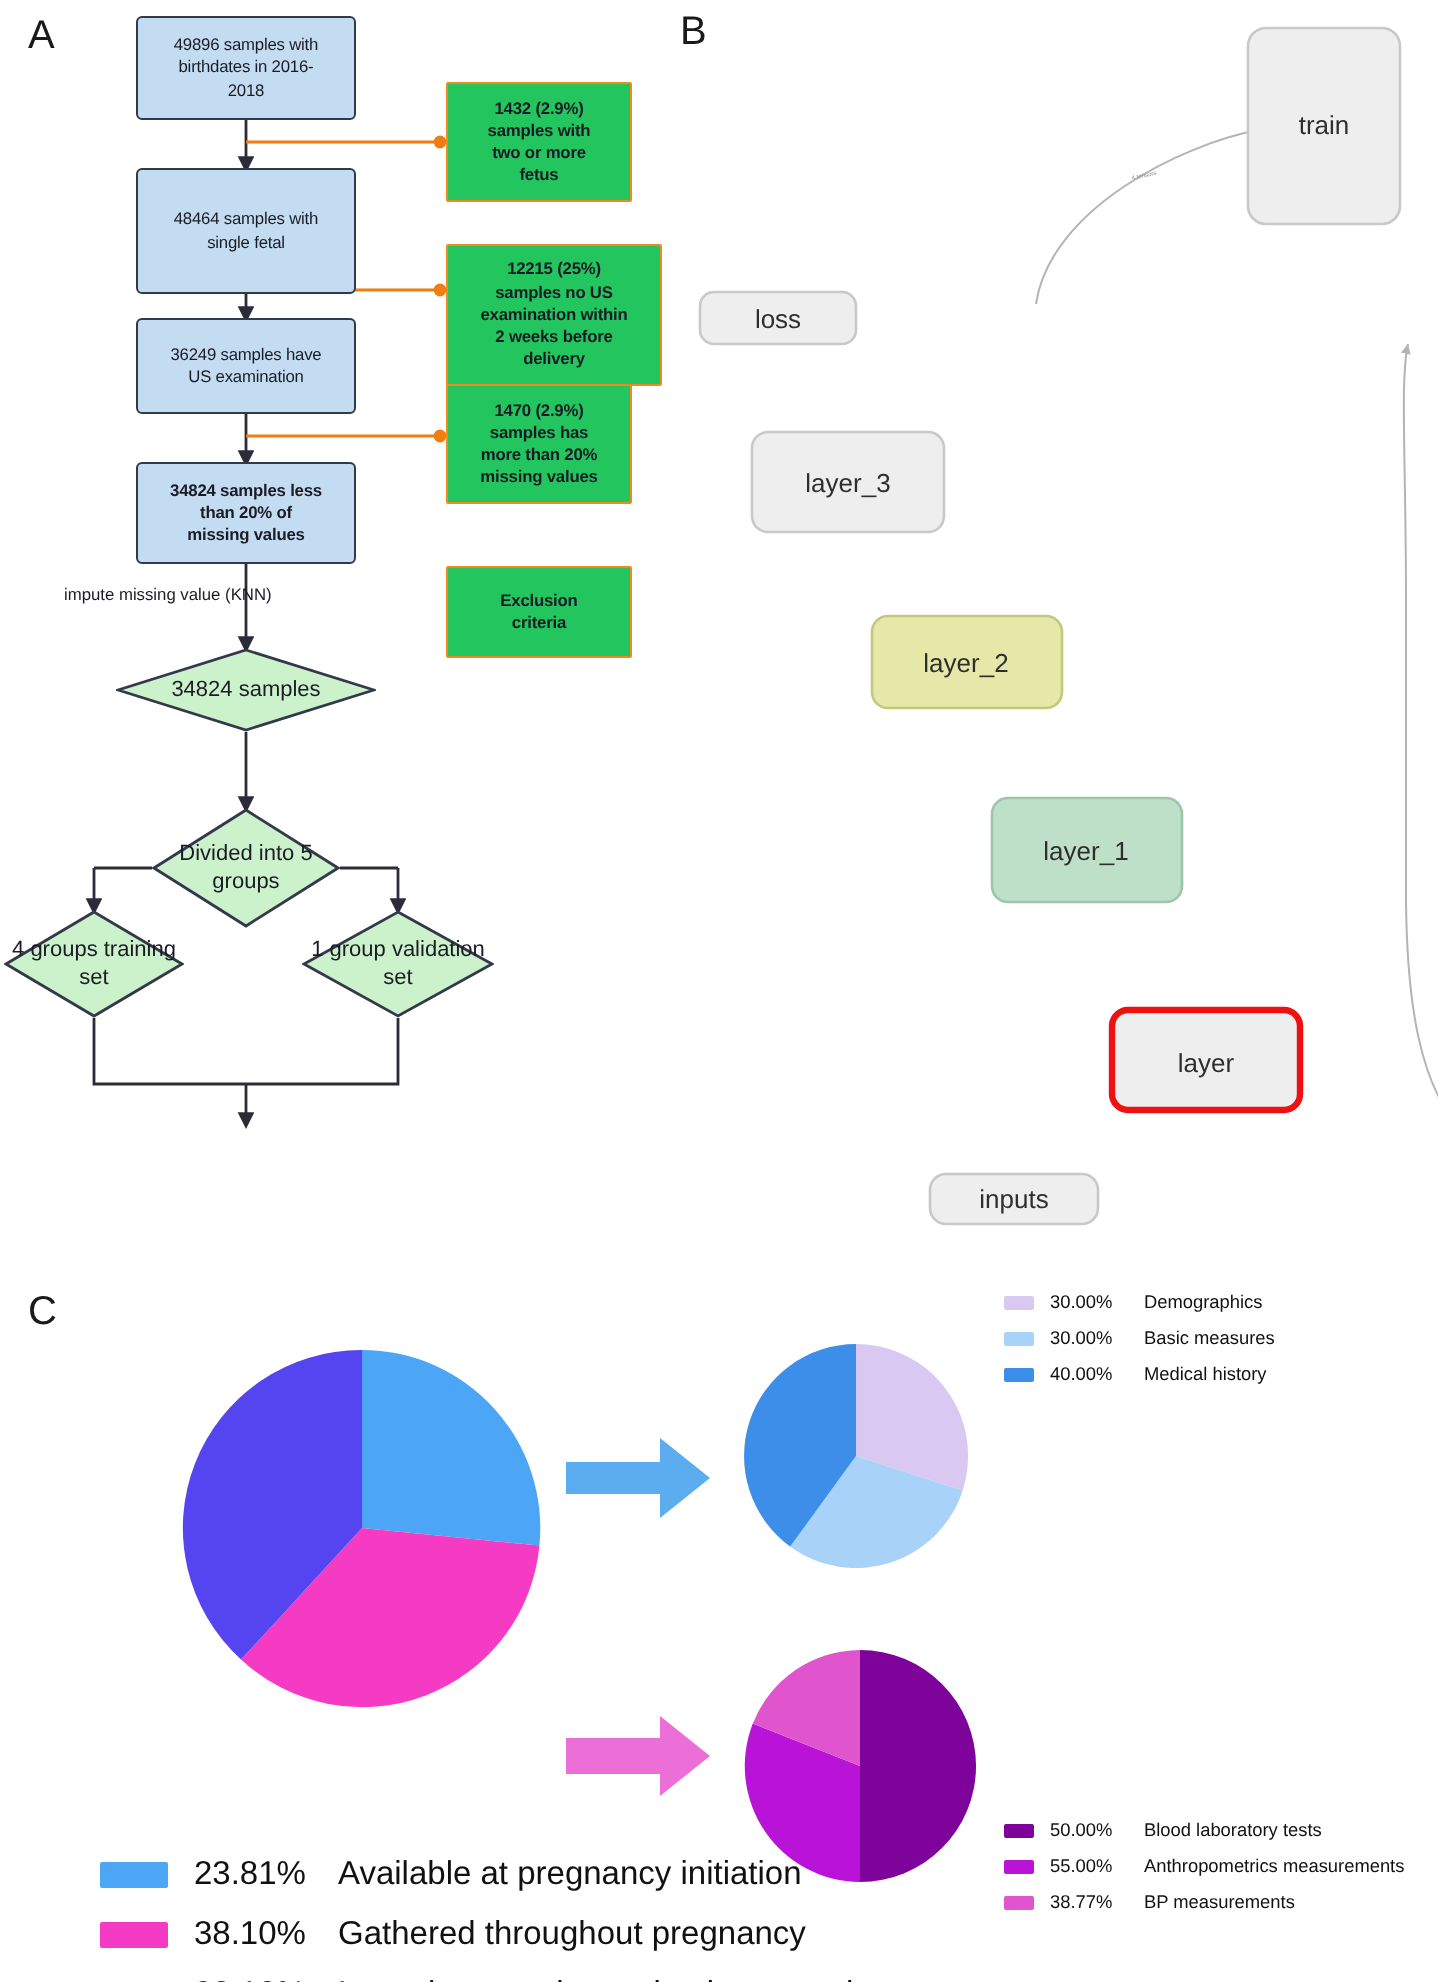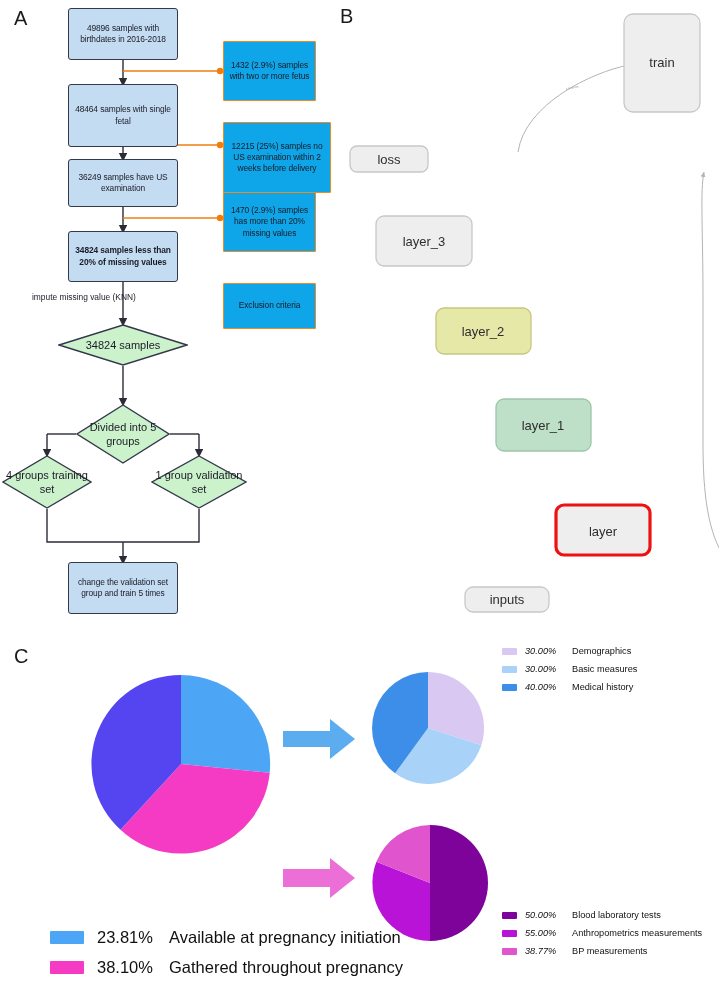--- a/index.html
+++ b/index.html
@@ -32,32 +32,33 @@
   .flow-box {
     position: absolute;
     box-sizing: border-box;
     display: flex;
     align-items: center;
     justify-content: center;
     text-align: center;
     font-size: 8.4px;
     line-height: 1.34;
     color: #1b1b26;
-    padding: 2px 4px;
+    padding: 2px 16px;
     letter-spacing: -0.1px;
   }
   .box-blue {
     background: #c3dcf2;
     border: 1.3px solid #33384a;
     border-radius: 3px;
   }
   .box-orange {
-    background: #0ea5e9;
+    background: #22c55e;
     border: 1.6px solid #f08a1e;
     border-radius: 1px;
+    font-weight: bold;
   }
   .diamond-wrap { position: absolute; }
   .diamond-wrap > svg { position: absolute; left: 0; top: 0; }
   .diamond-label {
     position: absolute;
     inset: 0;
     display: flex;
     align-items: center;
     justify-content: center;
     text-align: center;
@@ -112,21 +113,21 @@
   #legend-main .legend-row { height: 30px; margin-left: 20px; }
   #legend-main .legend-swatch { width: 34px; height: 13px; margin-right: 13px; }
   #legend-main .legend-pct { font-size: 16.5px; color: #111; width: 72px; }
   #legend-main .legend-text { font-size: 16.5px; color: #111; }
 
   
   #legend-top { left: 502px; top: 6px; }
   #legend-bot { left: 502px; top: 270px; }
   .legend-small .legend-row { height: 18px; }
   .legend-small .legend-swatch { width: 15px; height: 7px; margin-right: 8px; }
-  .legend-small .legend-pct { font-size: 9.2px; color: #111; width: 47px; font-style: italic; }
+  .legend-small .legend-pct { font-size: 9.2px; color: #111; width: 47px; }
   .legend-small .legend-text { font-size: 9.2px; color: #111; }
 </style>
 </head>
 <body>
 
 <div class="figure">
 
   <div id="panel-a">
     <div class="panel-letter" id="letter-a">A</div>
 
@@ -161,21 +162,20 @@
         <circle cx="220" cy="71" r="3.2"></circle>
         <circle cx="220" cy="145" r="3.2"></circle>
         <circle cx="220" cy="218" r="3.2"></circle>
       </g>
     </svg>
 
     <div class="flow-box box-blue" style="left:68px; top:8px; width:110px; height:52px;">49896 samples with birthdates in 2016-2018</div>
     <div class="flow-box box-blue" style="left:68px; top:84px; width:110px; height:63px;">48464 samples with single fetal</div>
     <div class="flow-box box-blue" style="left:68px; top:159px; width:110px; height:48px;">36249 samples have US examination</div>
     <div class="flow-box box-blue" style="left:68px; top:231px; width:110px; height:51px;font-weight:bold;">34824 samples less than 20% of missing values</div>
-    <div class="flow-box box-blue" style="left:68px; top:562px; width:110px; height:52px;">change the validation set group and train 5 times</div>
 
     <div class="flow-box box-orange" style="left:223px; top:41px; width:93px; height:60px;">1432 (2.9%) samples with two or more fetus</div>
     <div class="flow-box box-orange" style="left:223px; top:122px; width:108px; height:71px;">12215 (25%) samples no US examination within 2 weeks before delivery</div>
     <div class="flow-box box-orange" style="left:223px; top:192px; width:93px; height:60px;">1470 (2.9%) samples has more than 20% missing values</div>
     <div class="flow-box box-orange" style="left:223px; top:283px; width:93px; height:46px;">Exclusion criteria</div>
 
     <div class="edge-note" style="left:32px; top:292px;">impute missing value (KNN)</div>
 
     <div class="diamond-wrap" style="left:58px; top:324px; width:130px; height:42px;">
       <svg width="130" height="42" viewBox="0 0 130 42">

